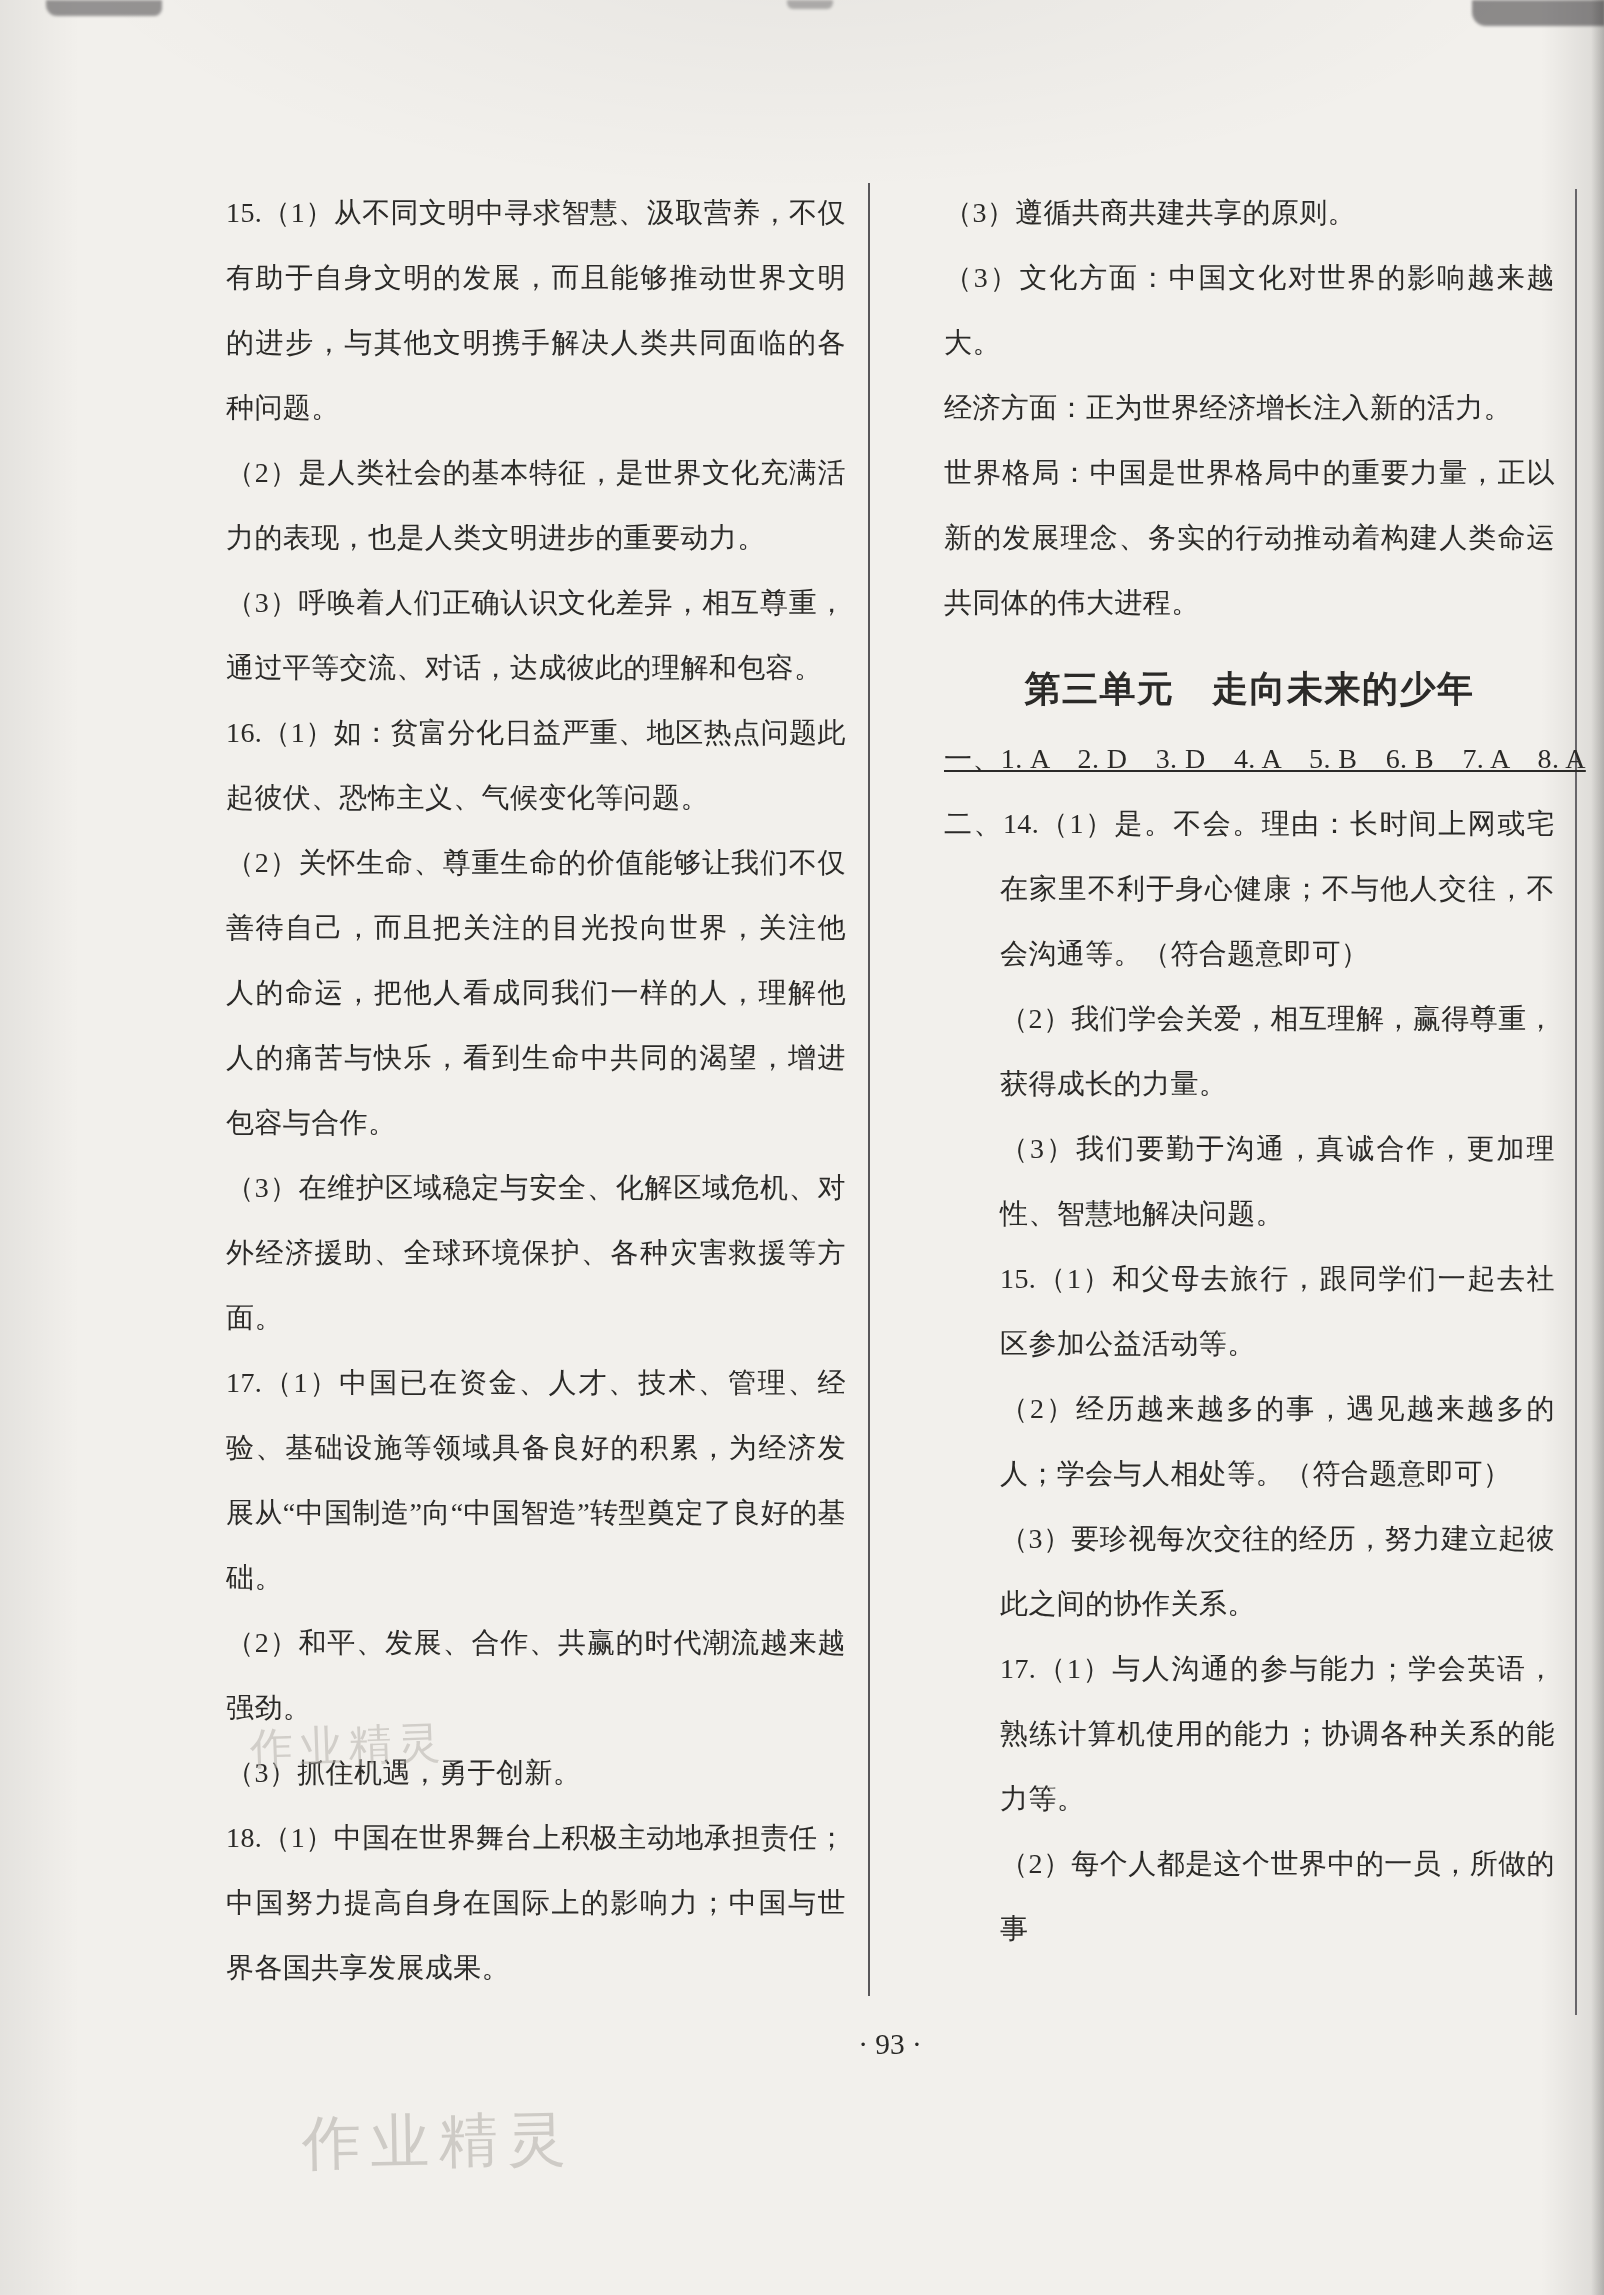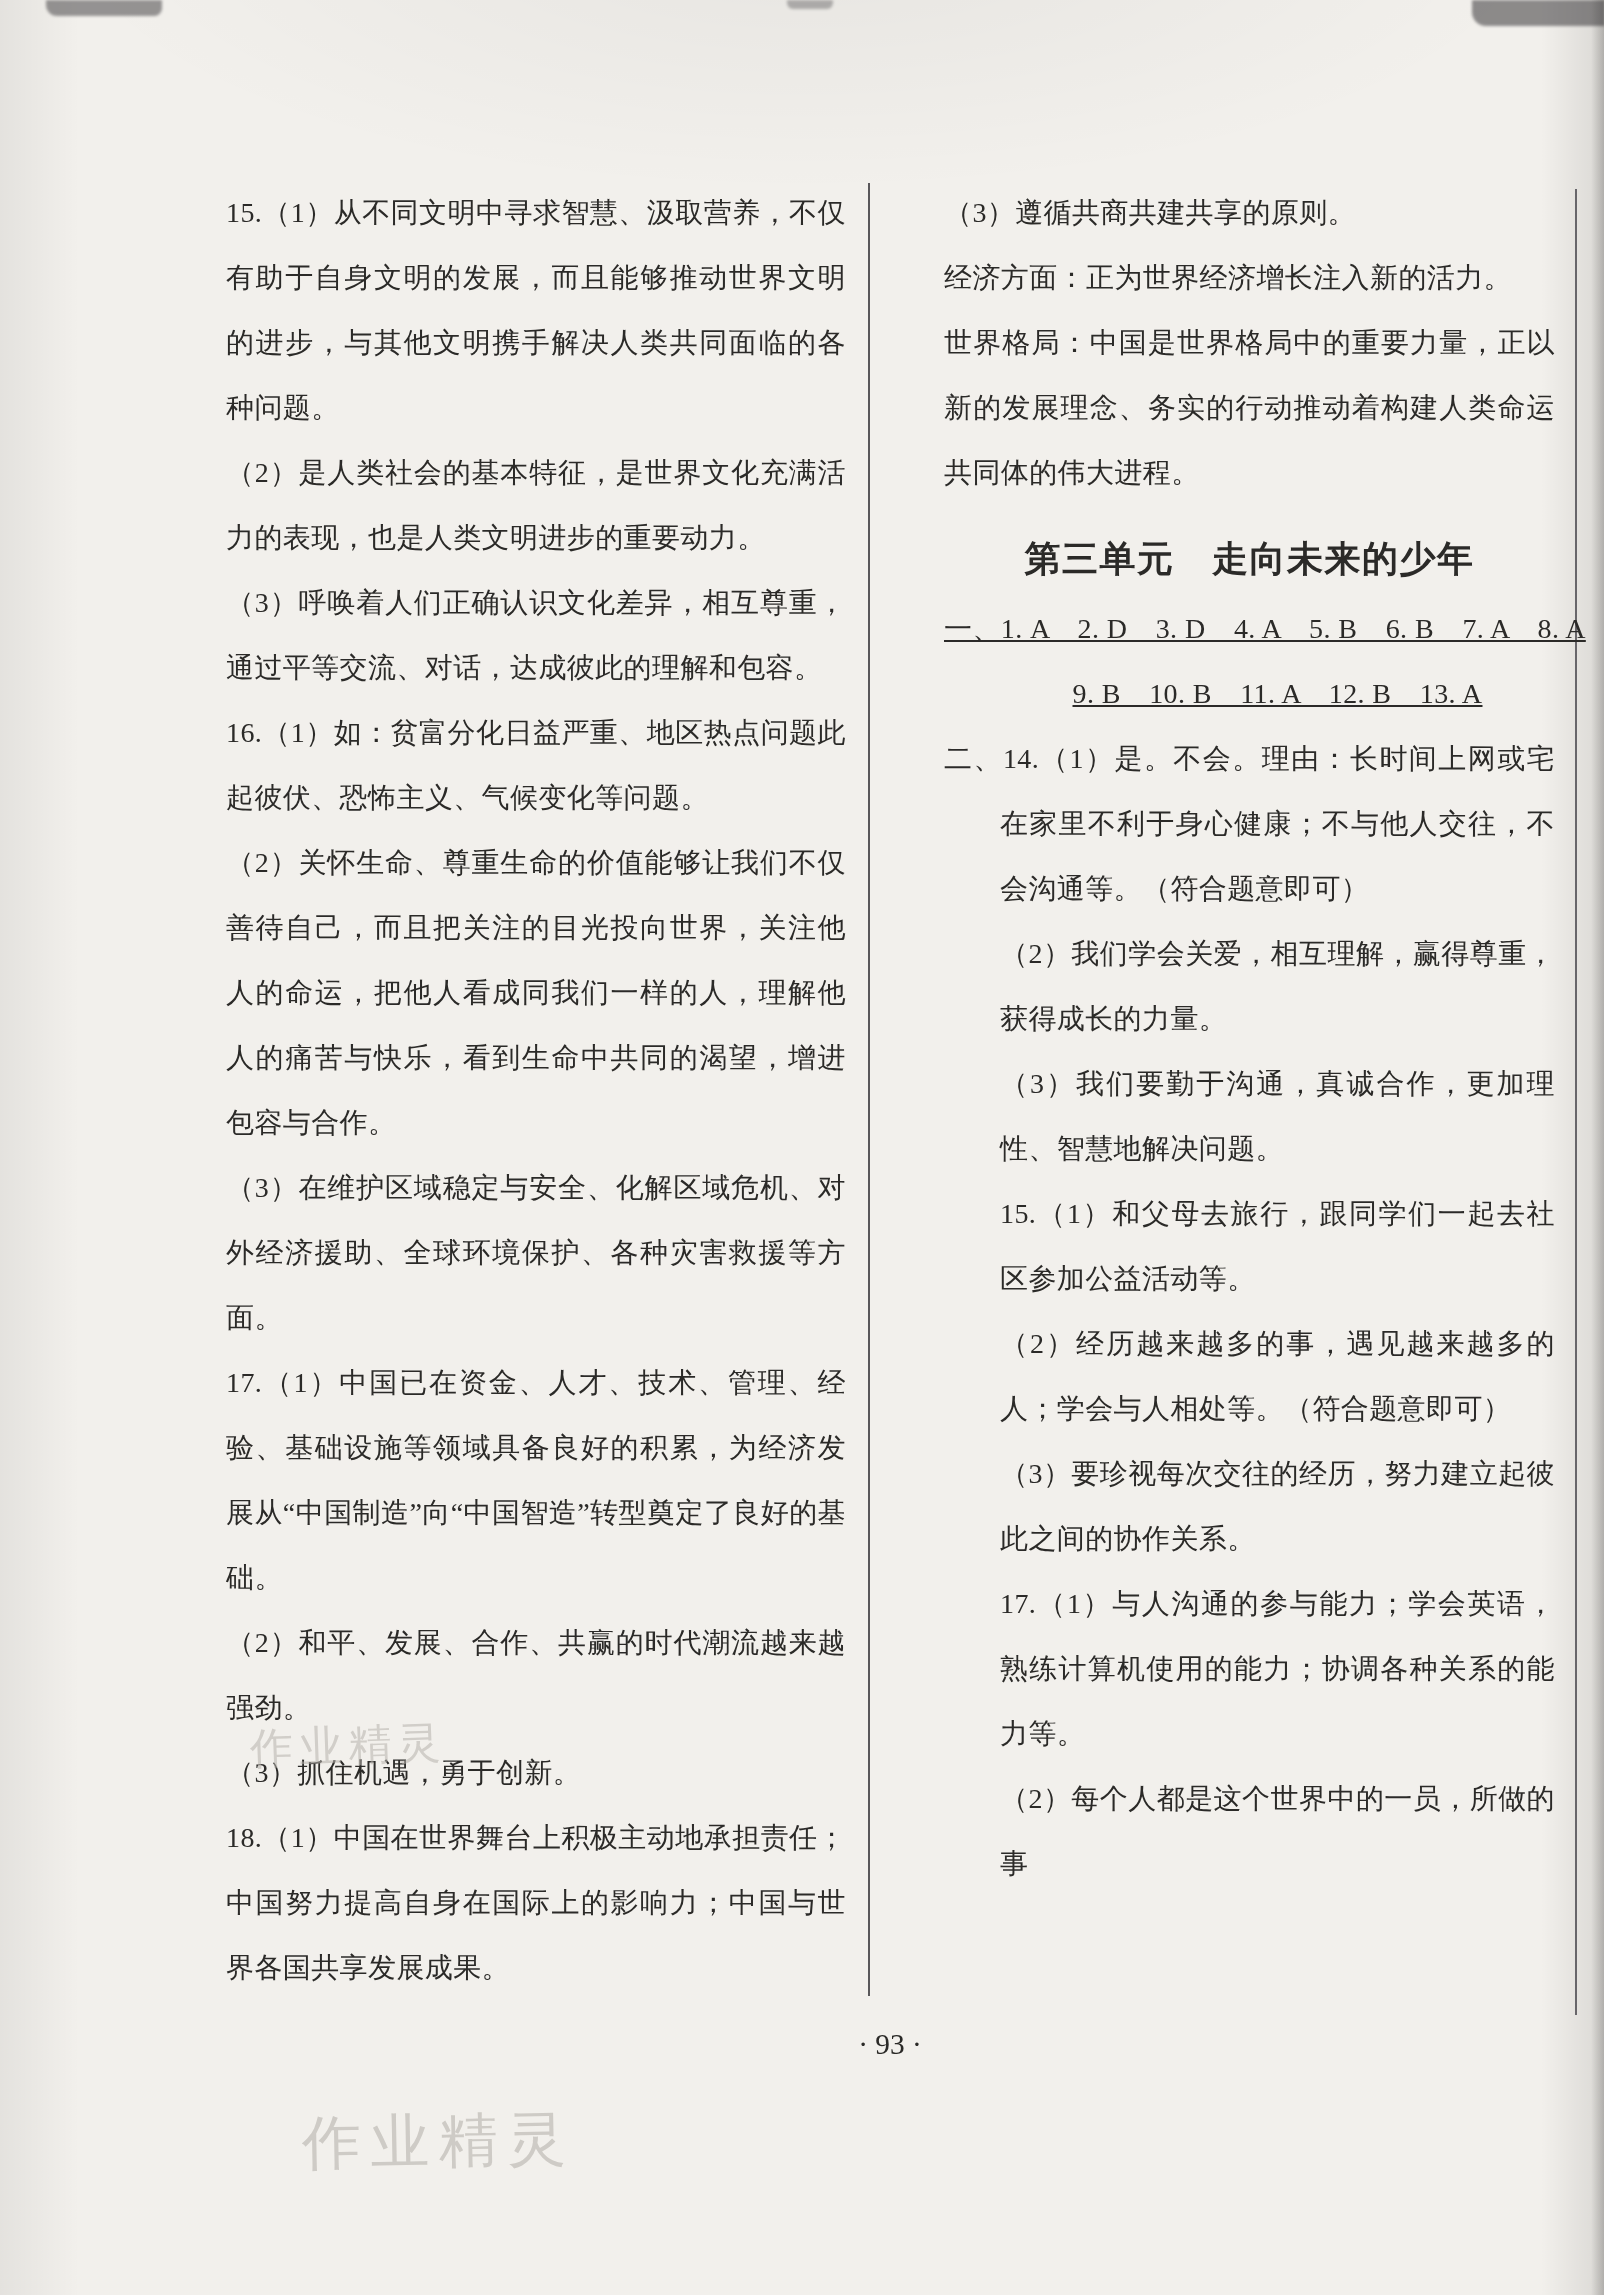--- a/index.html
+++ b/index.html
@@ -91,27 +91,27 @@
     <div class="para">（2）关怀生命、尊重生命的价值能够让我们不仅善待自己，而且把关注的目光投向世界，关注他人的命运，把他人看成同我们一样的人，理解他人的痛苦与快乐，看到生命中共同的渴望，增进包容与合作。</div>
     <div class="para">（3）在维护区域稳定与安全、化解区域危机、对外经济援助、全球环境保护、各种灾害救援等方面。</div>
     <div class="para">17.（1）中国已在资金、人才、技术、管理、经验、基础设施等领域具备良好的积累，为经济发展从“中国制造”向“中国智造”转型奠定了良好的基础。</div>
     <div class="para">（2）和平、发展、合作、共赢的时代潮流越来越强劲。</div>
     <div class="para">（3）抓住机遇，勇于创新。</div>
     <div class="para">18.（1）中国在世界舞台上积极主动地承担责任；中国努力提高自身在国际上的影响力；中国与世界各国共享发展成果。</div>
   </div>
 
   <div class="col col-right">
     <div class="para">（3）遵循共商共建共享的原则。</div>
+    <div class="para">（3）文化方面：中国文化对世界的影响越来越大。</div>
     <div class="para">经济方面：正为世界经济增长注入新的活力。</div>
     <div class="para">世界格局：中国是世界格局中的重要力量，正以新的发展理念、务实的行动推动着构建人类命运共同体的伟大进程。</div>
 
     <div class="unit-h">第三单元　走向未来的少年</div>
 
     <div class="para nowrap">一、1. A　2. D　3. D　4. A　5. B　6. B　7. A　8. A</div>
-    <div class="ind nowrap">9. B　10. B　11. A　12. B　13. A</div>
 
     <div class="para hang">二、14.（1）是。不会。理由：长时间上网或宅在家里不利于身心健康；不与他人交往，不会沟通等。（符合题意即可）</div>
     <div class="para ind">（2）我们学会关爱，相互理解，赢得尊重，获得成长的力量。</div>
     <div class="para ind">（3）我们要勤于沟通，真诚合作，更加理性、智慧地解决问题。</div>
     <div class="para ind">15.（1）和父母去旅行，跟同学们一起去社区参加公益活动等。</div>
     <div class="para ind">（2）经历越来越多的事，遇见越来越多的人；学会与人相处等。（符合题意即可）</div>
     <div class="para ind">（3）要珍视每次交往的经历，努力建立起彼此之间的协作关系。</div>
     <div class="para ind">17.（1）与人沟通的参与能力；学会英语，熟练计算机使用的能力；协调各种关系的能力等。</div>
     <div class="para ind">（2）每个人都是这个世界中的一员，所做的事</div>
   </div>

